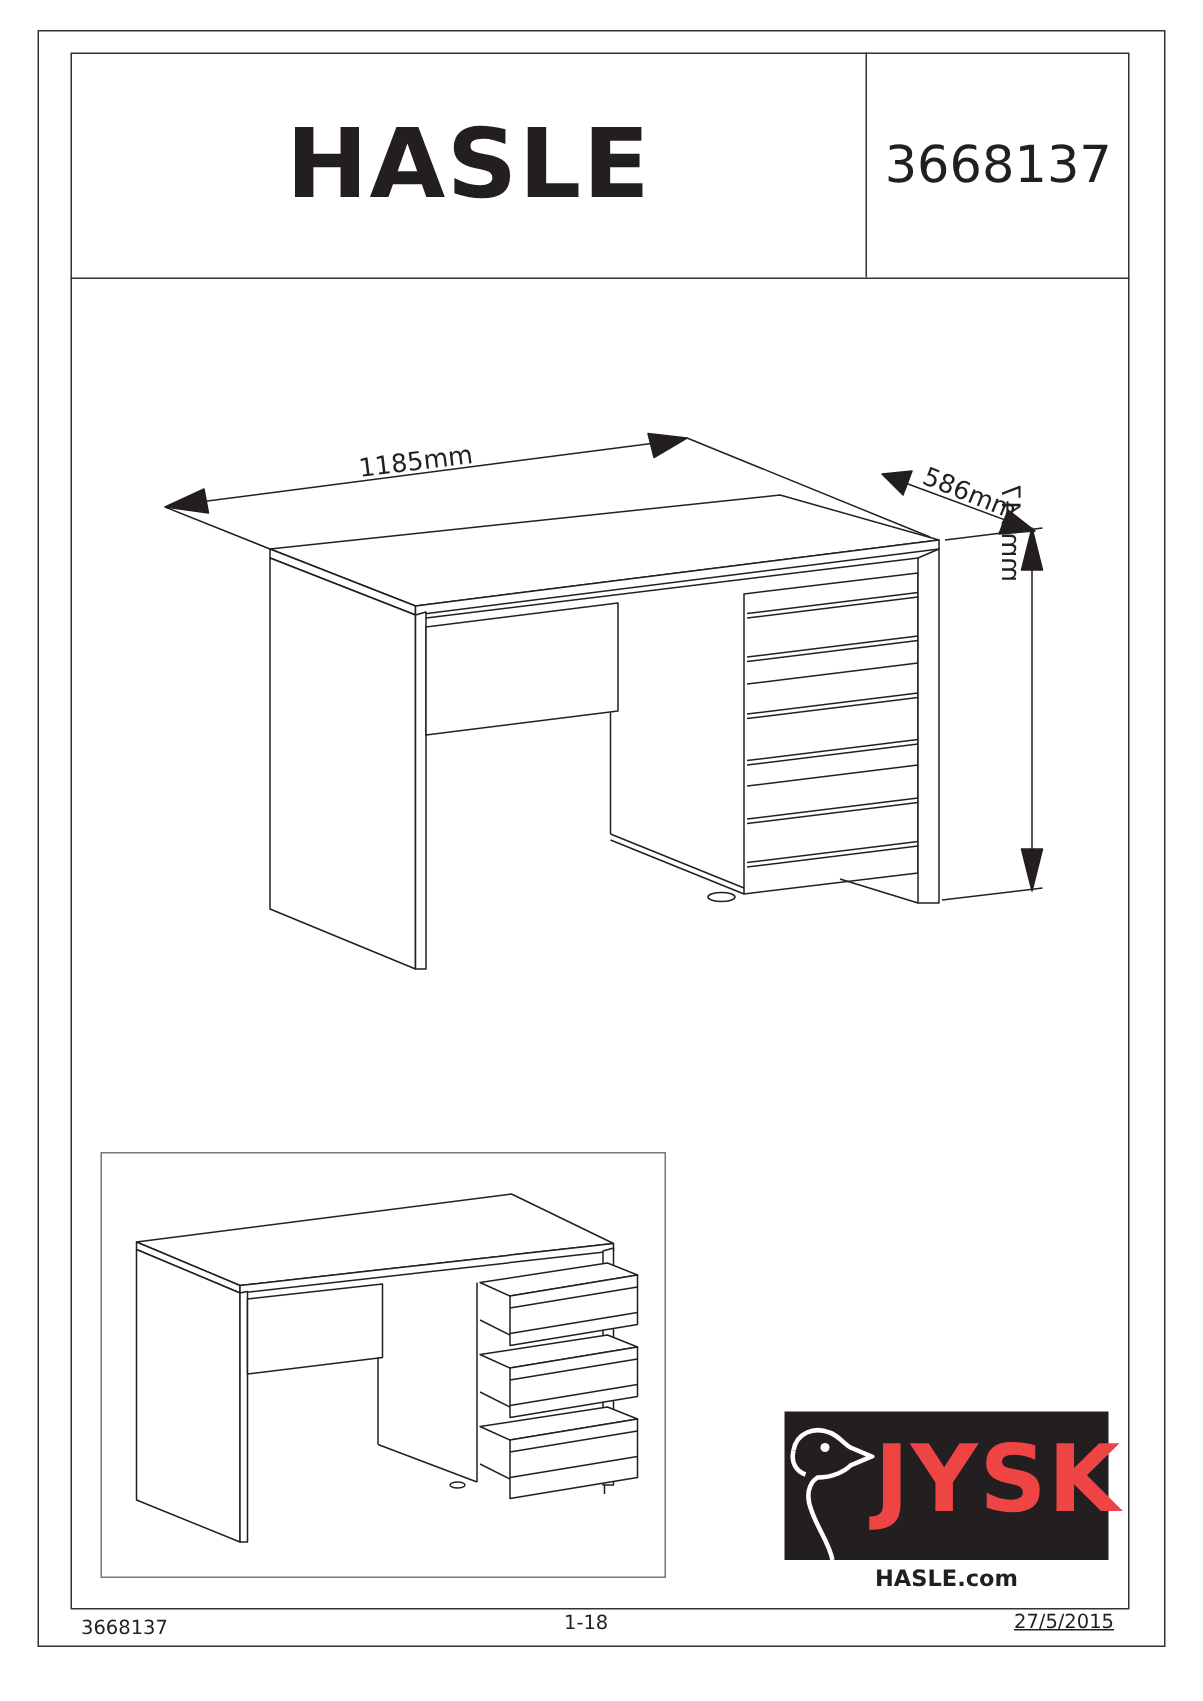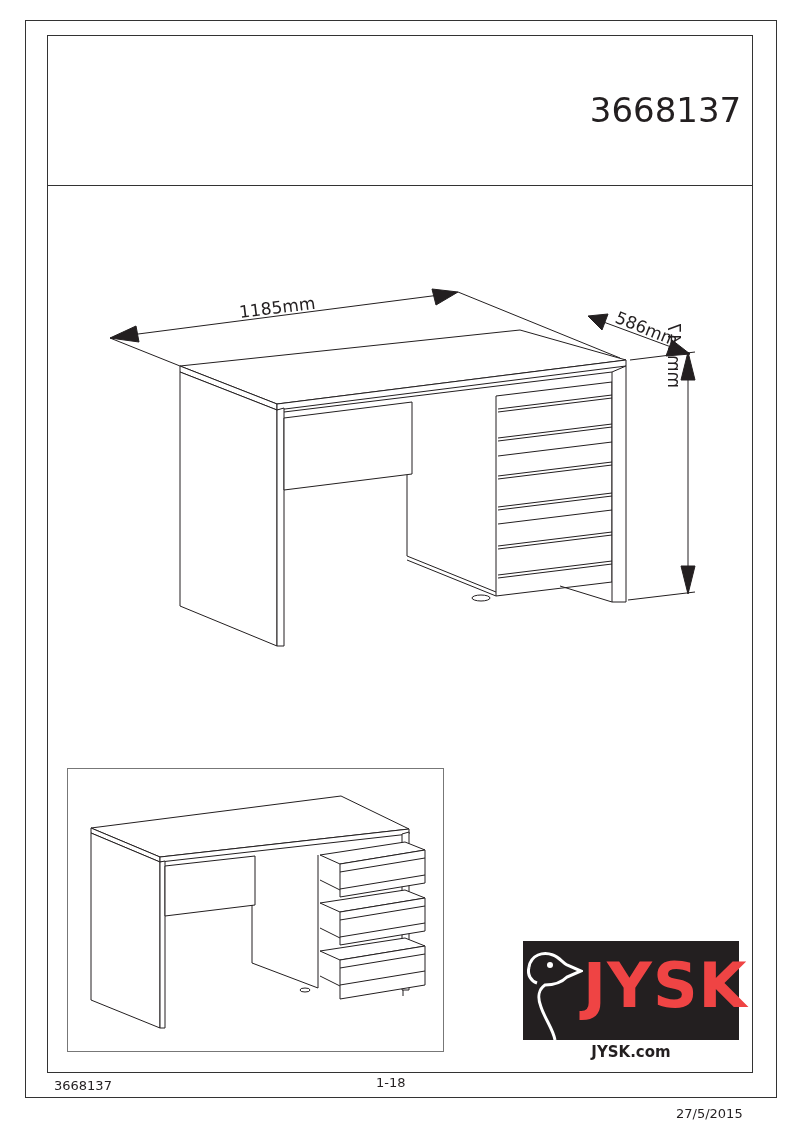--- a/index.html
+++ b/index.html
@@ -19,20 +19,23 @@
   .footer-text { position:absolute; top:1078px; font-family:"DejaVu Sans", sans-serif; font-size:13px; color:#231f20; }
   .dim { font-family:"DejaVu Sans", sans-serif; font-size:17px; fill:#231f20; }
 </style>
 </head>
 <body>
 
 <div class="outer"></div>
 <div class="inner"></div>
 
 <div class="header">
+  <div class="title-cell">
+    <span class="title">HASLE</span>
+  </div>
   <div class="code-cell">
     <span class="code">3668137</span>
   </div>
 </div>
 
 <svg class="drawing" width="802" height="1134" viewBox="0 0 802 1134">
   <g stroke="#231f20" stroke-width="1" fill="none" stroke-linejoin="round">
 
     <line x1="110" y1="338" x2="180" y2="366"></line>
     <line x1="458" y1="292" x2="620" y2="358"></line>
@@ -129,17 +132,17 @@
 </svg>
 
 <div class="logo">
   <svg width="60" height="99" viewBox="0 0 60 99" style="position:absolute;left:0;top:0;">
     <path d="M6,26 C8,14 20,10 30,14 C36,16 40,22 44,24 L58,30 L44,36 C40,40 32,44 22,44 C16,48 14,56 18,66 C22,78 30,88 32,99" stroke="#fff" stroke-width="3" fill="none"></path>
     <path d="M6,26 C4,34 8,40 14,42" stroke="#fff" stroke-width="3" fill="none"></path>
     <circle cx="27" cy="24" r="3" fill="#fff"></circle>
   </svg>
   <span class="logo-text">JYSK</span>
 </div>
-<div class="logo-url">JYSK.com</div>
+<div class="logo-url">HASLE.com</div>
 
 <span class="footer-text" style="left:54px;">3668137</span>
 <span class="footer-text" style="left:376px;top:1075px;">1-18</span>
-<span class="footer-text" style="left:676px;top:1106px;">27/5/2015</span>
+<span class="footer-text" style="left:676px;top:1074px;text-decoration:underline;">27/5/2015</span>
 
 </body></html>

